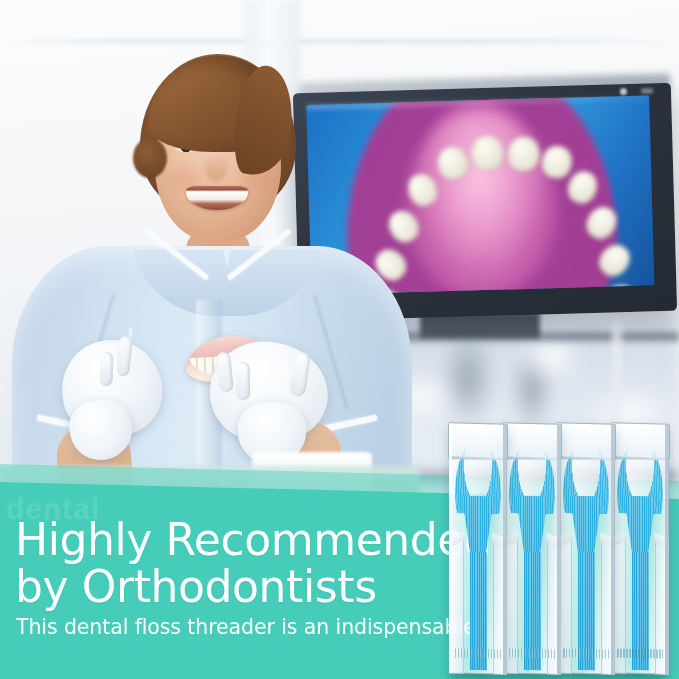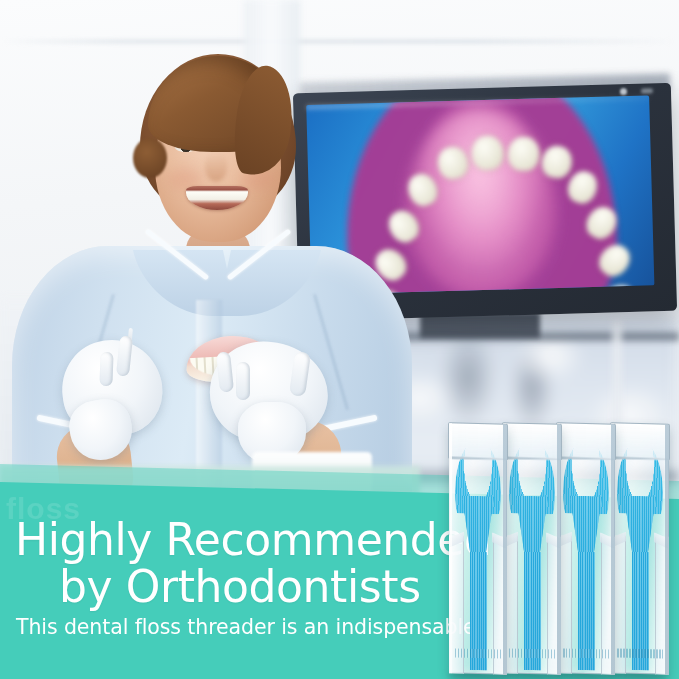--- a/index.html
+++ b/index.html
@@ -318,21 +318,21 @@
     position:absolute;left:15px;top:516px;
     width:640px;
     color:#fff;
     font-family:"DejaVu Sans",sans-serif;
     font-weight:400;
     font-size:44px;
     line-height:47px;
     letter-spacing:-0.4px;
     text-shadow:0 1px 2px rgba(0,0,0,.06);
   }
-  .headline .l2{display:block;margin-left:44px;}
+  .headline .l2{display:block;}
 
   .subline{
     position:absolute;left:16px;top:614px;
     width:470px;
     color:#fff;
     font-family:"DejaVu Sans",sans-serif;
     font-weight:400;
     font-size:20.5px;
     line-height:26px;
     letter-spacing:-0.1px;
@@ -531,21 +531,21 @@
       <div class="finger" style="left:292px;top:352px;width:16px;height:44px;transform:rotate(8deg);"></div>
     </div>
 
     <div class="tray"></div>
     <div class="counter"></div>
   </div>
 
   <div class="band-soft"></div>
   <div class="band"></div>
 
-  <div class="band-watermark">floss</div>
+  <div class="band-watermark">dental</div>
 
   <div class="headline">
     <span class="l1">Highly Recommended</span>
     <span class="l2">by Orthodontists</span>
   </div>
 
   <div class="subline">
     <span class="s1">This dental floss threader is an indispensable</span>
   </div>
 

